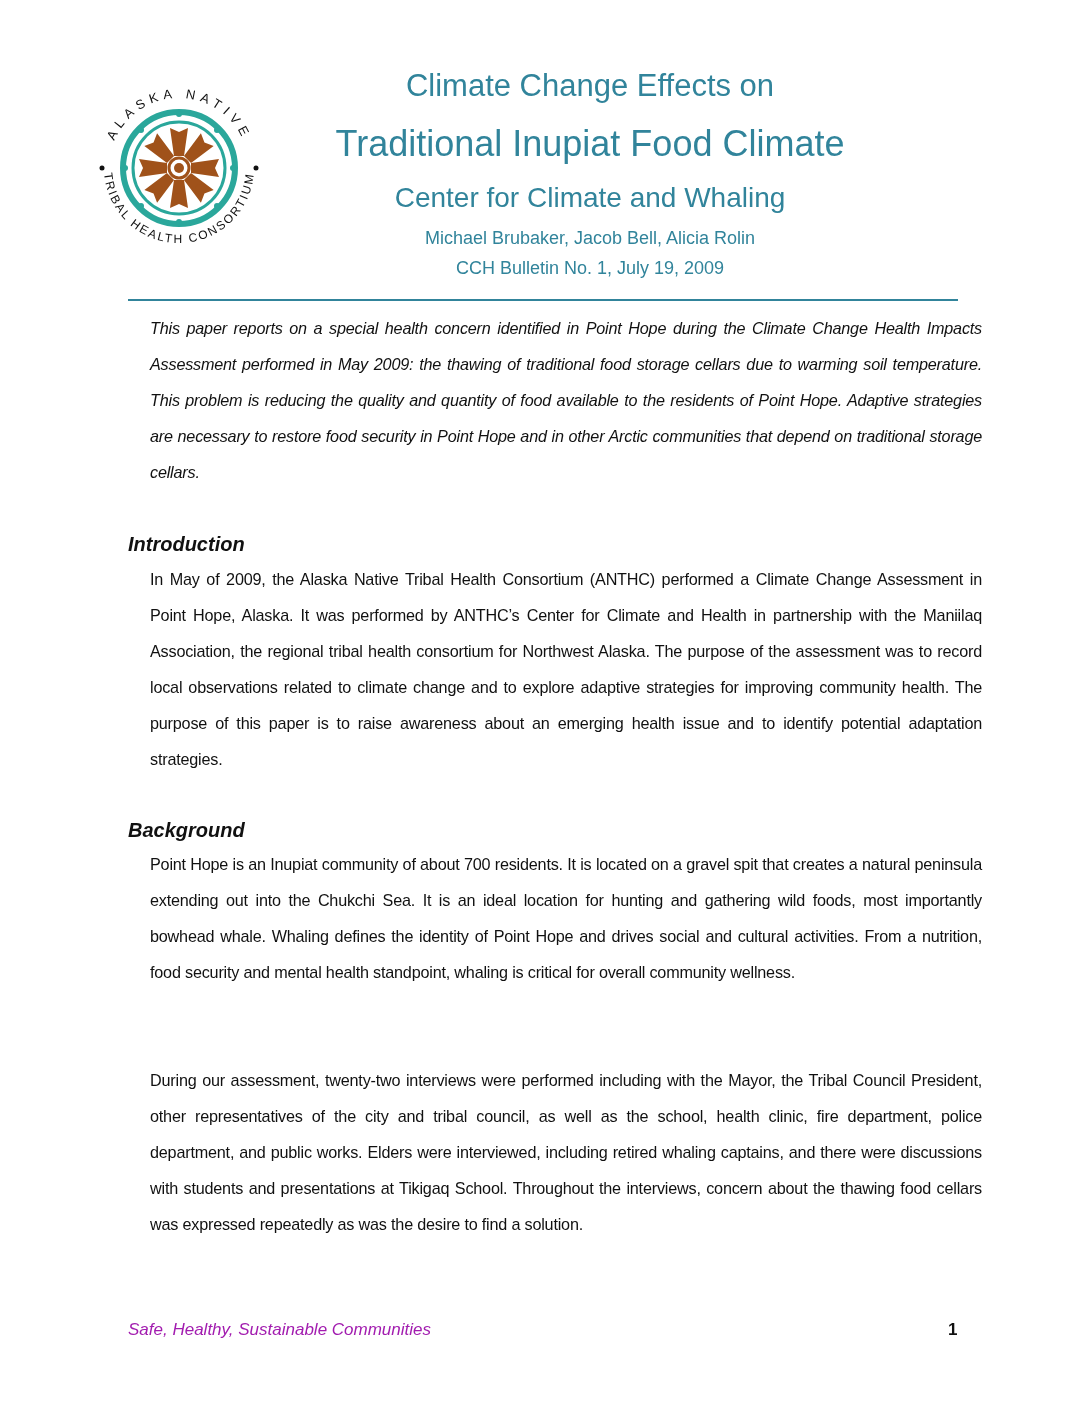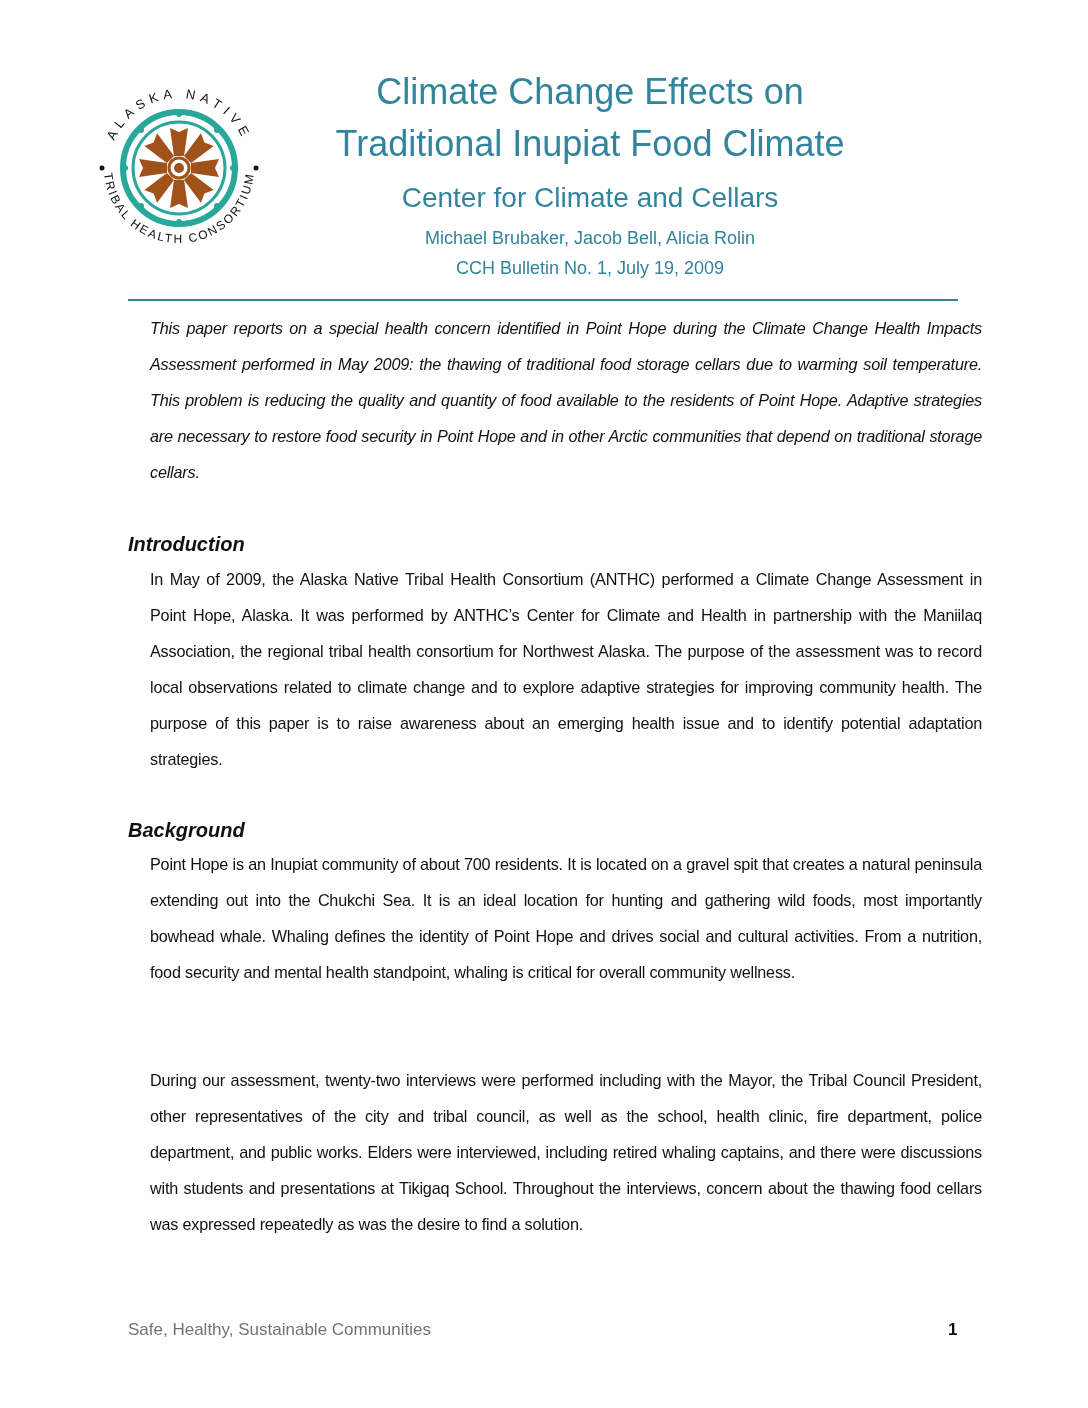--- a/index.html
+++ b/index.html
@@ -1,31 +1,31 @@
 <!DOCTYPE html>
 <html><head>
 <meta charset="utf-8">
 <style>
   html, body { margin:0; padding:0; background:#ffffff; }
   body { width:1088px; height:1408px; position:relative; overflow:hidden;
          font-family:"Liberation Sans", sans-serif; color:#111; }
   .logo { position:absolute; left:84px; top:68px; width:190px; height:200px; }
   .title { position:absolute; left:300px; width:580px; text-align:center;
            color:#31849b; font-family:"Liberation Sans", sans-serif; }
-  .t1 { top:70px; font-size:36px; line-height:44px; }
+  .t1 { top:64px; font-size:31px; line-height:44px; }
   .t2 { top:122px; font-size:36px; line-height:44px; }
   .t3 { top:180px; font-size:28px; line-height:36px; }
   .t4 { top:226px; font-size:18px; line-height:24px; }
   .t5 { top:256px; font-size:18px; line-height:24px; }
   .rule { position:absolute; left:128px; top:299px; width:830px; height:2px; background:#31849b; }
   .para { position:absolute; left:128px; width:832px; font-size:16.2px; line-height:36px;
           text-align:justify; letter-spacing:-0.2px;margin-left:22px; }
   .abstract { top:310px; font-style:italic; }
   .heading { position:absolute; left:128px; font-size:20px; font-weight:bold; font-style:italic; }
-  .footer-left { position:absolute; left:128px; top:1320px; font-size:17px; color:#737373; }
+  .footer-left { position:absolute; left:128px; top:1320px; font-size:17px; font-style:italic; color:#a21caf; }
   .footer-right { position:absolute; left:948px; top:1320px; font-size:17px; font-weight:bold; }
 </style>
 </head>
 <body>
 
 <div class="logo">
   <svg width="190" height="200" viewBox="0 0 190 200">
     <defs>
       <path id="arcTop" d="M 25 100 A 70 70 0 0 1 165 100"></path>
       <path id="arcBot" d="M 20 100 A 75 75 0 0 0 170 100"></path>
@@ -84,21 +84,21 @@
     <text font-family="Liberation Sans, sans-serif" font-size="12" letter-spacing="2" fill="#111">
       <textPath href="#arcBot" startOffset="50%" text-anchor="middle">TRIBAL HEALTH CONSORTIUM</textPath>
     </text>
     <circle cx="18" cy="100" r="2.5" fill="#111"></circle>
     <circle cx="172" cy="100" r="2.5" fill="#111"></circle>
   </svg>
 </div>
 
 <div class="title t1">Climate Change Effects on</div>
 <div class="title t2">Traditional Inupiat Food Climate</div>
-<div class="title t3">Center for Climate and Cellars</div>
+<div class="title t3">Center for Climate and Whaling</div>
 <div class="title t4">Michael Brubaker, Jacob Bell, Alicia Rolin</div>
 <div class="title t5">CCH Bulletin No. 1, July 19, 2009</div>
 
 <div class="rule"></div>
 
 <div class="para abstract">This paper reports on a special health concern identified in Point Hope during the Climate Change Health Impacts Assessment performed in May 2009: the thawing of traditional food storage cellars due to warming soil temperature. This problem is reducing the quality and quantity of food available to the residents of Point Hope.  Adaptive strategies are necessary to restore food security in Point Hope and in other Arctic communities that depend on traditional storage cellars.</div>
 
 <div class="heading" style="top:533px;">Introduction</div>
 <div class="para" style="top:561px;">In May of 2009, the Alaska Native Tribal Health Consortium (ANTHC) performed a Climate Change Assessment in Point Hope, Alaska. It was performed by ANTHC’s Center for Climate and Health in partnership with the Maniilaq Association, the regional tribal health consortium for Northwest Alaska. The purpose of the assessment was to record local observations related to climate change and to explore adaptive strategies for improving community health. The purpose of this paper is to raise awareness about an emerging health issue and to identify potential adaptation strategies.</div>
 

